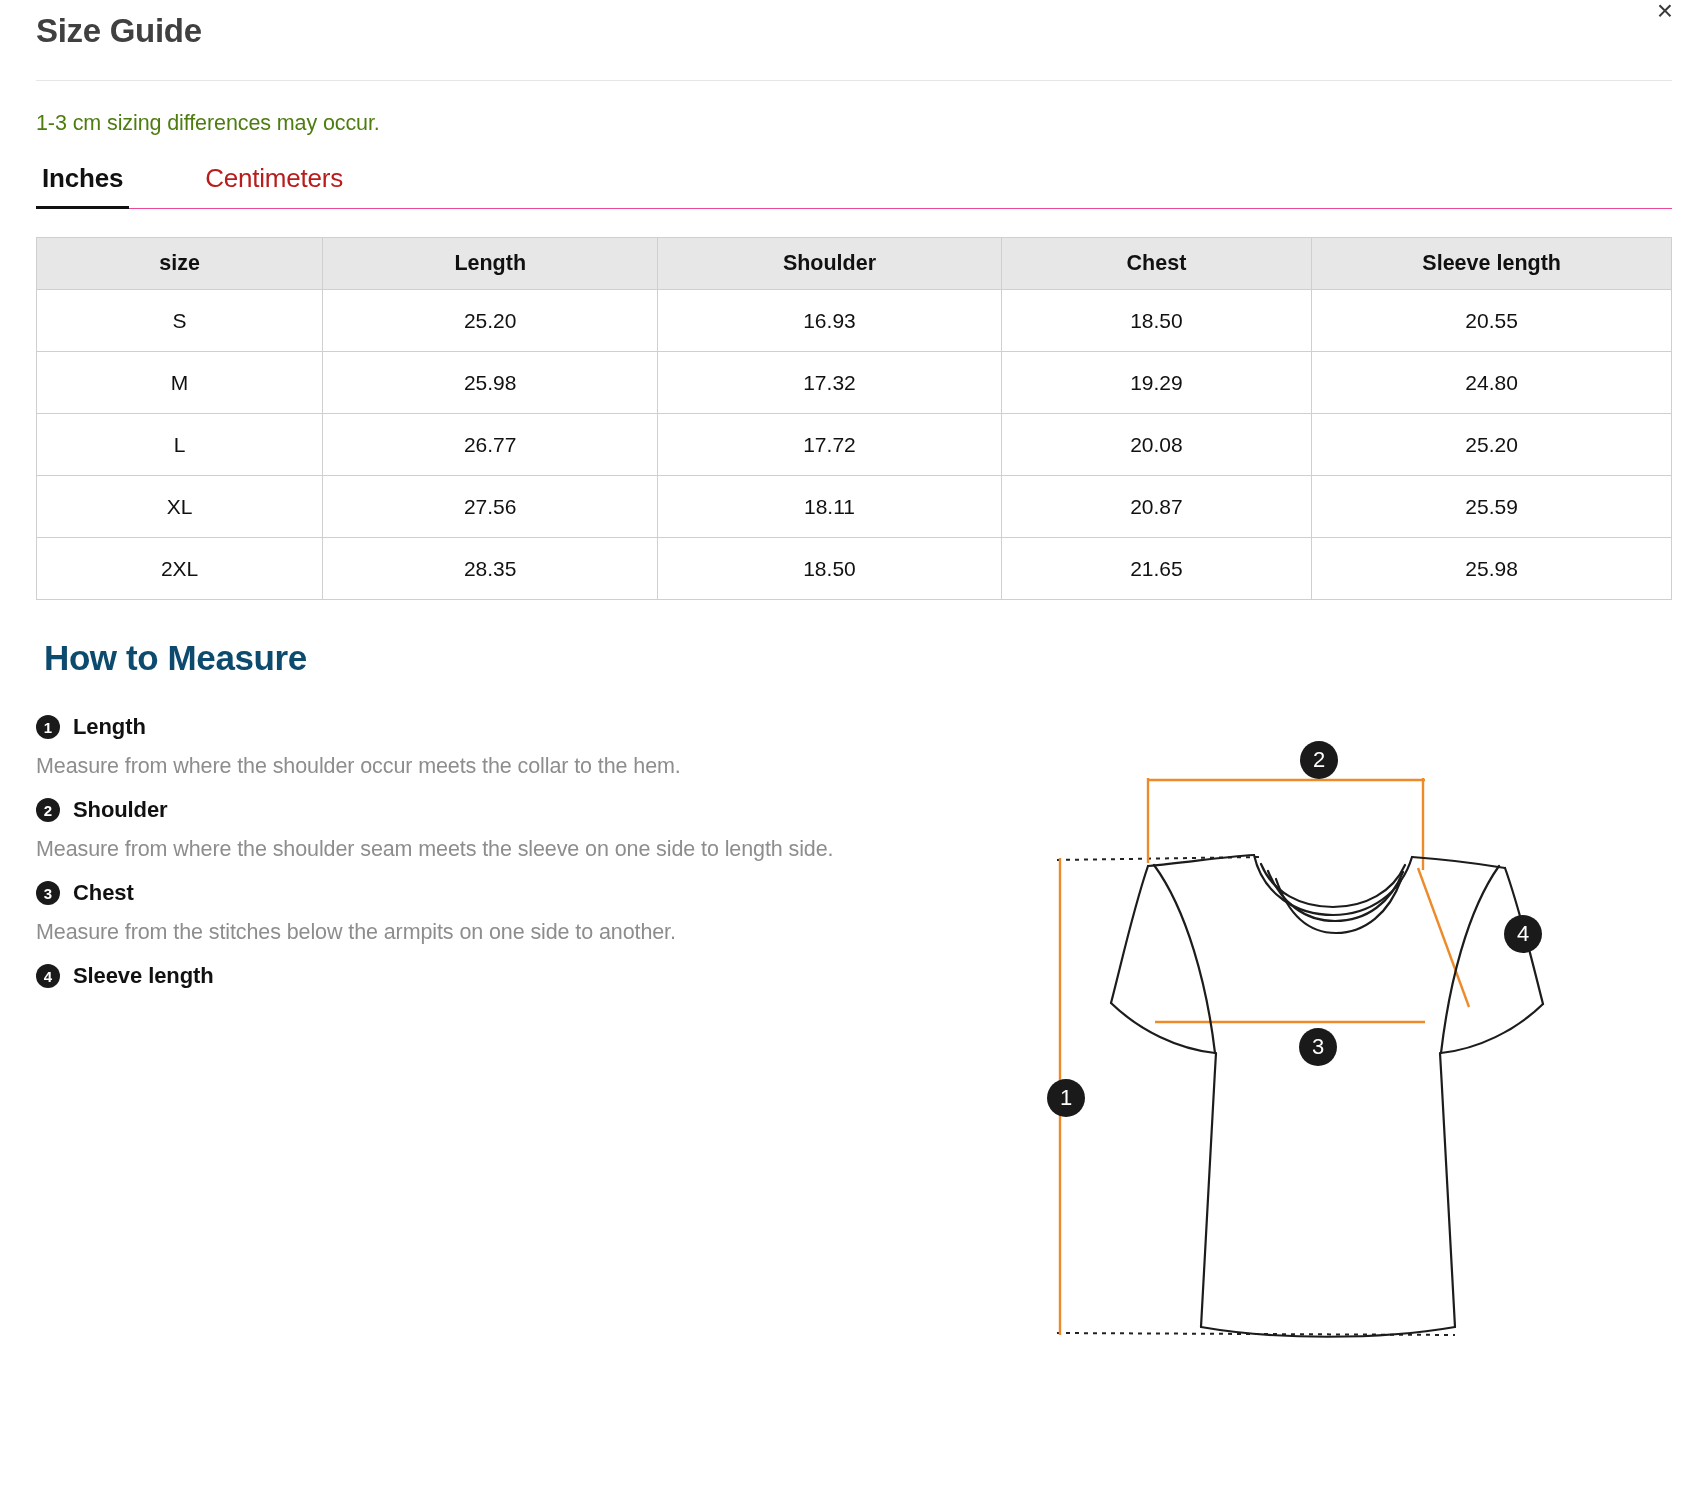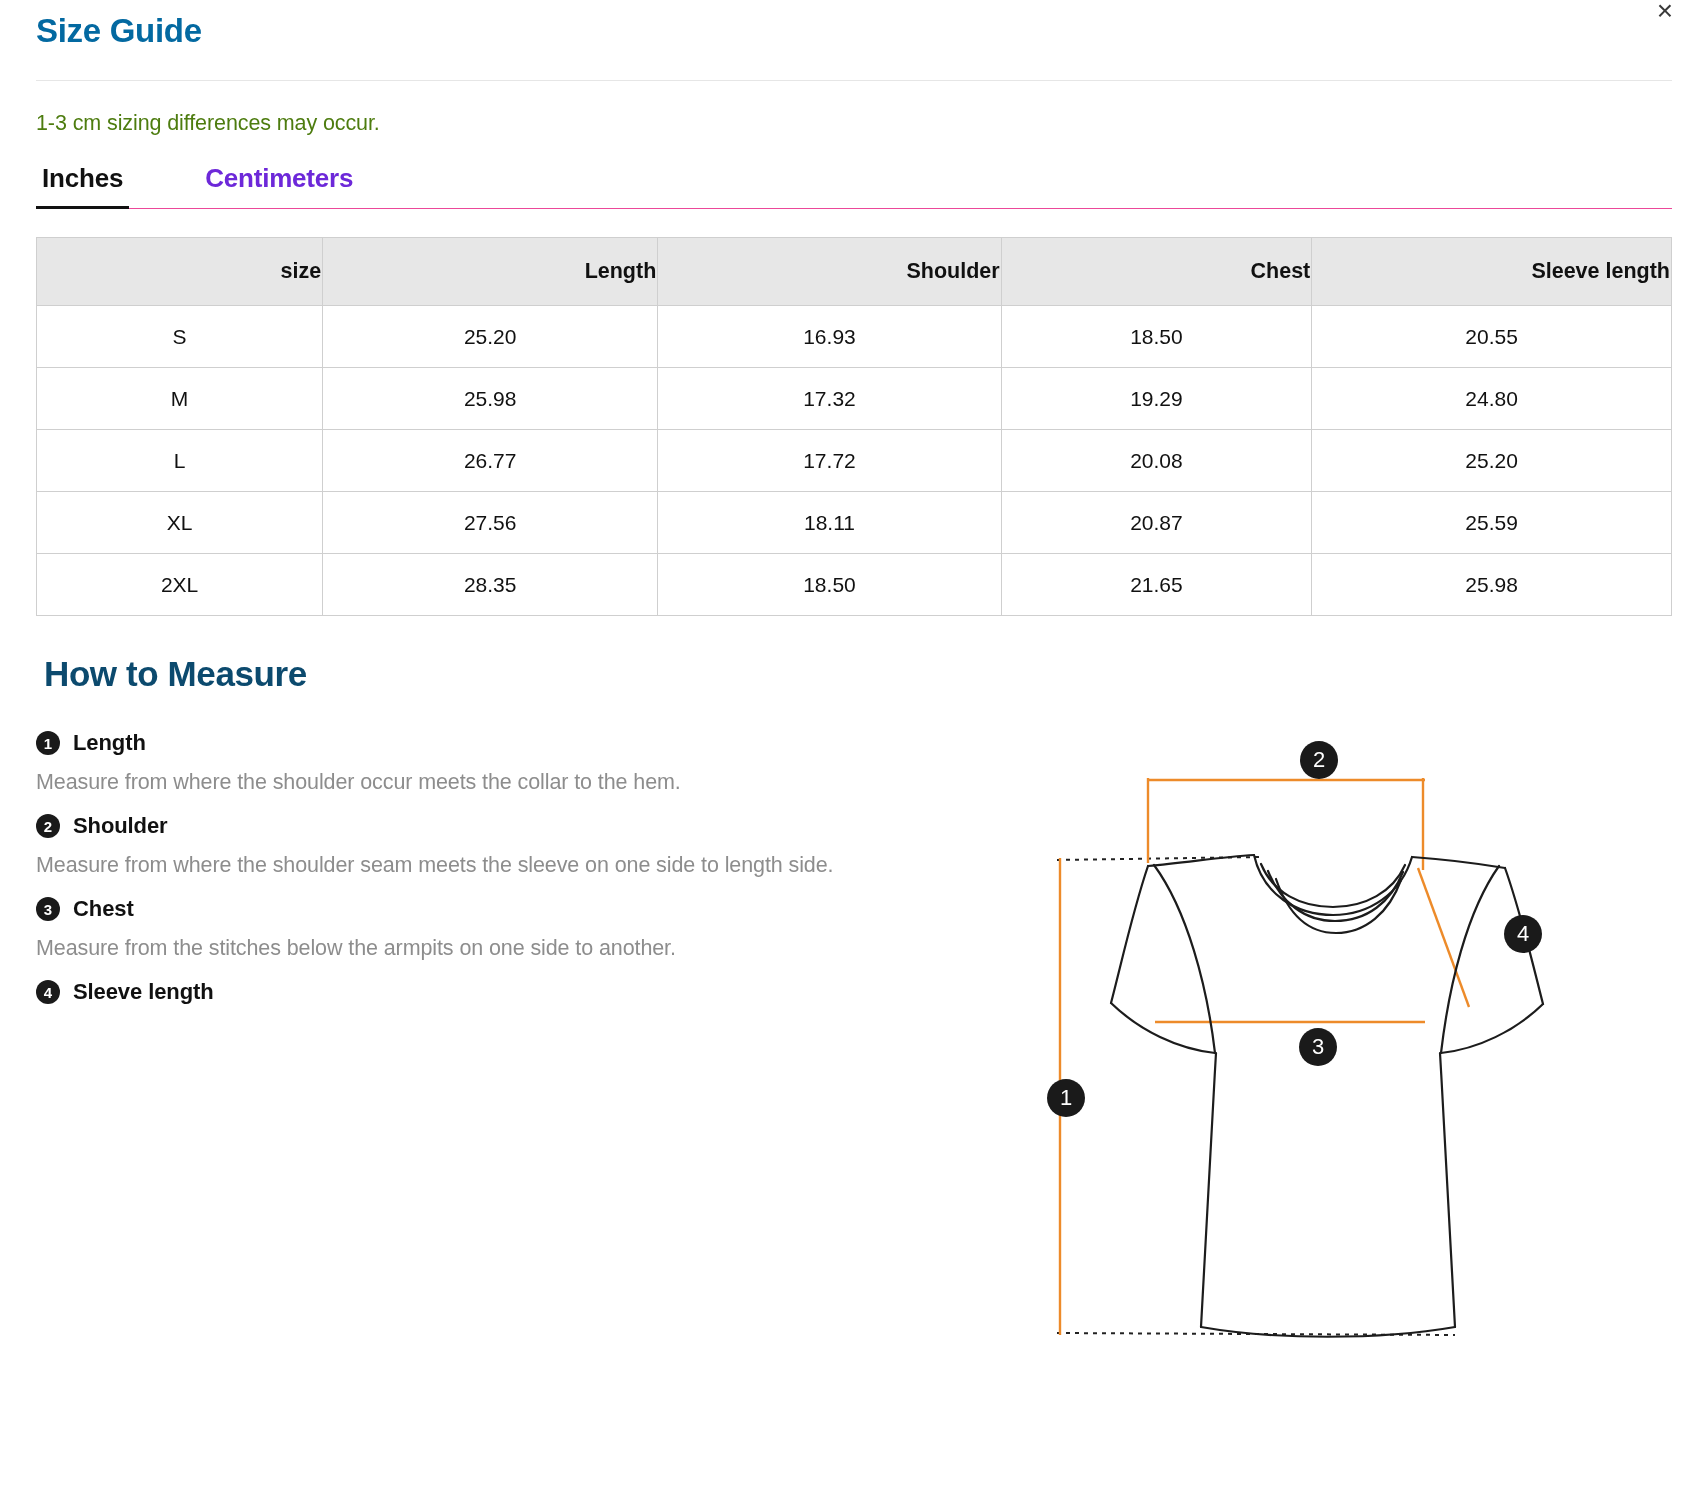--- a/index.html
+++ b/index.html
@@ -42,21 +42,21 @@
     font-family: "Liberation Sans", sans-serif;
   }
 
   
   .title {
     margin: 0;
     padding: 12px 0 0 36px;
     font-size: 33px;
     font-weight: bold;
     letter-spacing: -0.3px;
-    color: #0369a1;
+    color: #404040;
   }
   .header-rule {
     margin: 30px 36px 0 36px;
     height: 1px;
     background: #e6e6e6;
   }
 
   .note {
     margin: 0;
     padding: 30px 0 0 36px;
@@ -91,44 +91,43 @@
   .tab.active::after {
     content: "";
     position: absolute;
     left: 0;
     right: 0;
     bottom: -1px;
     height: 3px;
     background: #111111;
   }
   .tab.inactive {
-    color: #6d28d9;
-    font-weight: bold;
+    color: #b91c1c;
+    font-weight: normal;
   }
 
   
   .size-table {
     margin: 28px 36px 0 36px;
     width: calc(100% - 72px);
     border-collapse: collapse;
     table-layout: fixed;
   }
   .size-table th,
   .size-table td {
     border: 1px solid #cfcfcf;
     text-align: center;
     font-size: 21px;
     color: #111111;
   }
   .size-table th {
     background: #e7e7e7;
     font-weight: bold;
-    height: 68px;
+    height: 52px;
     font-size: 21.5px;
-    text-align: right;
   }
   .size-table td {
     height: 62px;
     font-weight: normal;
   }
   .size-table col.c0 { width: 17.5%; }
   .size-table col.c1 { width: 20.5%; }
   .size-table col.c2 { width: 21%; }
   .size-table col.c3 { width: 19%; }
   .size-table col.c4 { width: 22%; }

